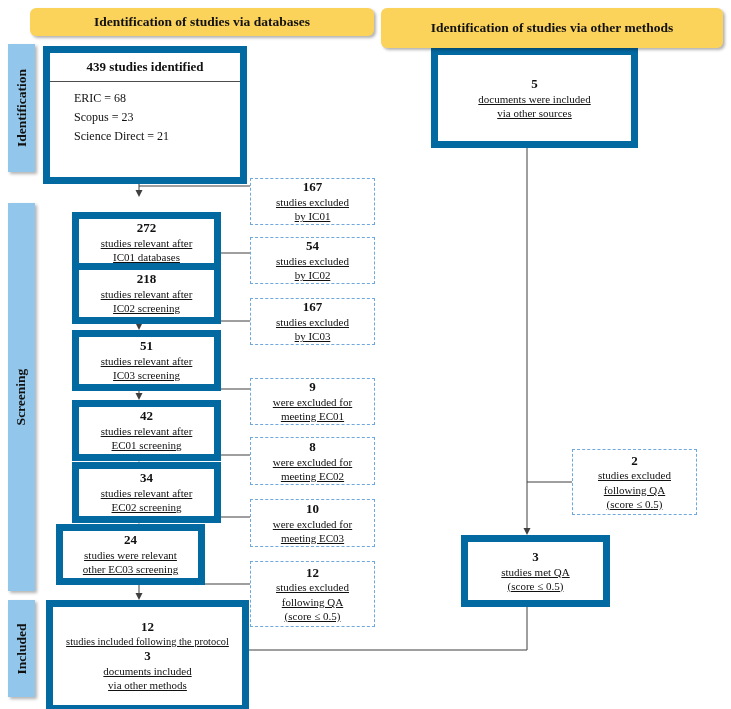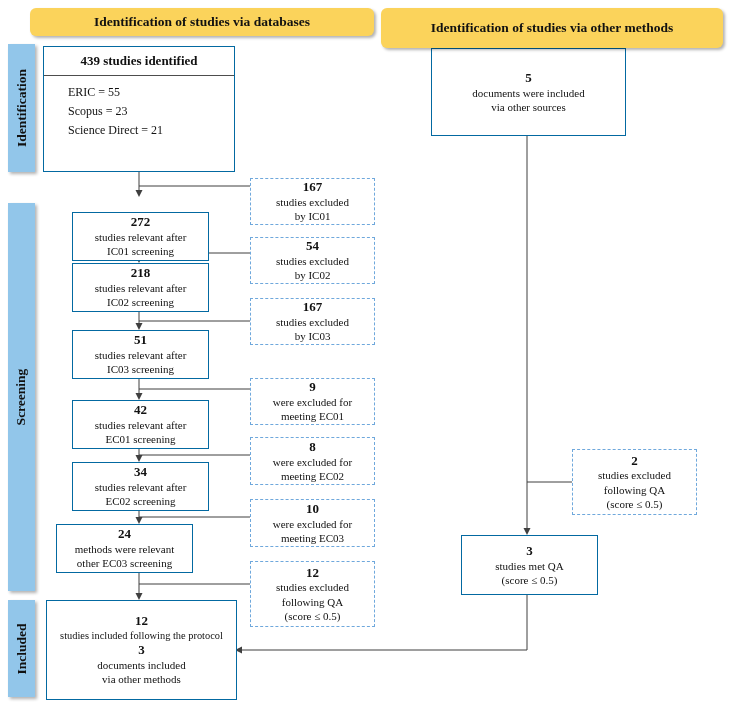--- a/index.html
+++ b/index.html
@@ -27,31 +27,31 @@
     display:flex;align-items:center;justify-content:center;
   }
   .side span{
     transform:rotate(-90deg);
     white-space:nowrap;
     font-weight:bold;font-size:13.5px;
   }
   .box{
     position:absolute;z-index:1;
     background:#ffffff;
-    border:1px solid #0369a1;
+    border:7px solid #0369a1;
     display:flex;flex-direction:column;
     align-items:center;justify-content:center;
     text-align:center;
     font-size:11px;line-height:1.3;
   }
   .dashed{
     border:1px dashed #6FA8DC;
   }
   .num{font-weight:bold;font-size:13px;line-height:1.2;}
-  .line{font-size:11px;}
+  .line{font-size:11px;text-decoration:underline;}
   .fit{font-size:10.4px;white-space:nowrap;}
   
   .idbox{align-items:stretch;justify-content:flex-start;padding:0;}
   .idbox .title{
     font-weight:bold;font-size:13px;text-align:center;
     padding:6px 0 5px 0;border-bottom:1px solid #4d4d4d;
   }
   .idbox .list{
     text-align:left;padding:7px 0 0 24px;font-size:12px;line-height:19px;
   }
@@ -111,36 +111,36 @@
   <div class="side" style="left:8px;top:203px;width:27px;height:388px">
     <span>Screening</span>
   </div>
   <div class="side" style="left:8px;top:600px;width:27px;height:97px">
     <span>Included</span>
   </div>
 
   <div class="box idbox" style="left:43px;top:46px;width:190px;height:124px">
     <div class="title">439 studies identified</div>
     <div class="list">
-      <div>ERIC = 55</div>
+      <div>ERIC = 68</div>
       <div>Scopus = 23</div>
       <div>Science Direct = 21</div>
     </div>
   </div>
 
   <div class="box" style="left:431px;top:48px;width:193px;height:86px">
     <div class="num">5</div>
     <div class="line">documents were included</div>
     <div class="line">via other sources</div>
   </div>
 
   <div class="box" style="left:72px;top:212px;width:135px;height:47px">
     <div class="num">272</div>
     <div class="line">studies relevant after</div>
-    <div class="line">IC01 screening</div>
+    <div class="line">IC01 databases</div>
   </div>
   <div class="box" style="left:72px;top:263px;width:135px;height:47px">
     <div class="num">218</div>
     <div class="line">studies relevant after</div>
     <div class="line">IC02 screening</div>
   </div>
   <div class="box" style="left:72px;top:330px;width:135px;height:47px">
     <div class="num">51</div>
     <div class="line">studies relevant after</div>
     <div class="line">IC03 screening</div>
@@ -150,21 +150,21 @@
     <div class="line">studies relevant after</div>
     <div class="line">EC01 screening</div>
   </div>
   <div class="box" style="left:72px;top:462px;width:135px;height:47px">
     <div class="num">34</div>
     <div class="line">studies relevant after</div>
     <div class="line">EC02 screening</div>
   </div>
   <div class="box" style="left:56px;top:524px;width:135px;height:47px">
     <div class="num">24</div>
-    <div class="line">methods were relevant</div>
+    <div class="line">studies were relevant</div>
     <div class="line">other EC03 screening</div>
   </div>
 
   <div class="box dashed" style="left:250px;top:178px;width:123px;height:45px">
     <div class="num">167</div>
     <div class="line">studies excluded</div>
     <div class="line">by IC01</div>
   </div>
   <div class="box dashed" style="left:250px;top:237px;width:123px;height:45px">
     <div class="num">54</div>

